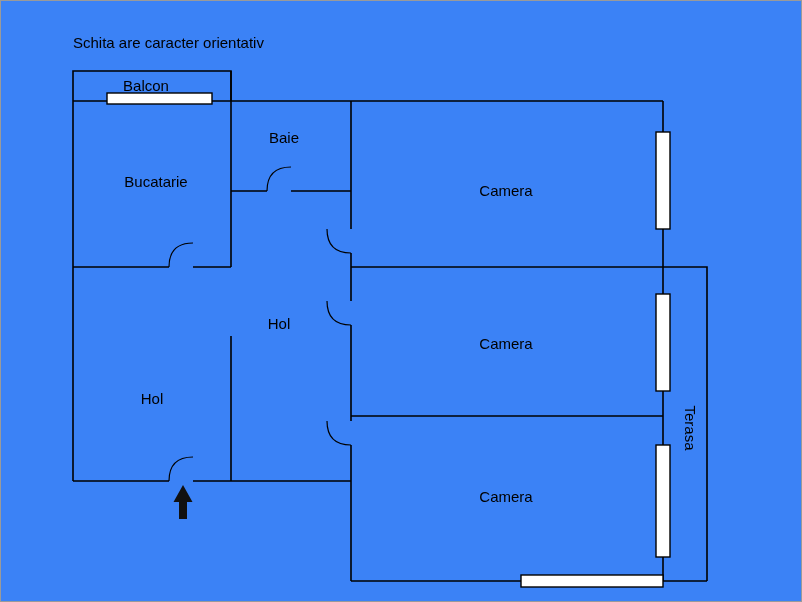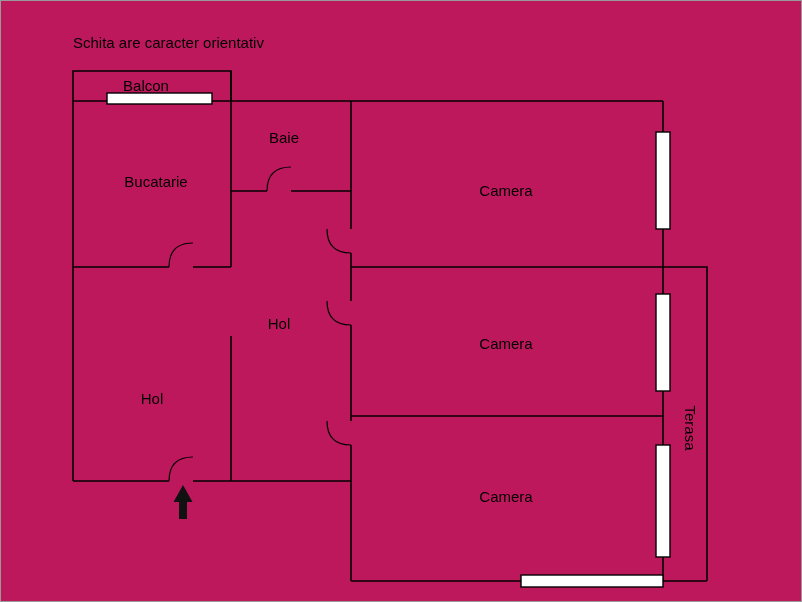--- a/index.html
+++ b/index.html
@@ -6,21 +6,21 @@
     margin: 0;
     padding: 0;
     background: #ffffff;
     font-family: "Liberation Sans", sans-serif;
   }
   .frame {
     position: relative;
     width: 800px;
     height: 600px;
     border: 1px solid #9a9a9a;
-    background: #be185d;
+    background: #3b82f6;
     overflow: hidden;
   }
   svg text {
     font-family: "Liberation Sans", sans-serif;
     font-size: 15px;
     fill: #000000;
   }
   svg .title-text {
     font-size: 15px;
   }

